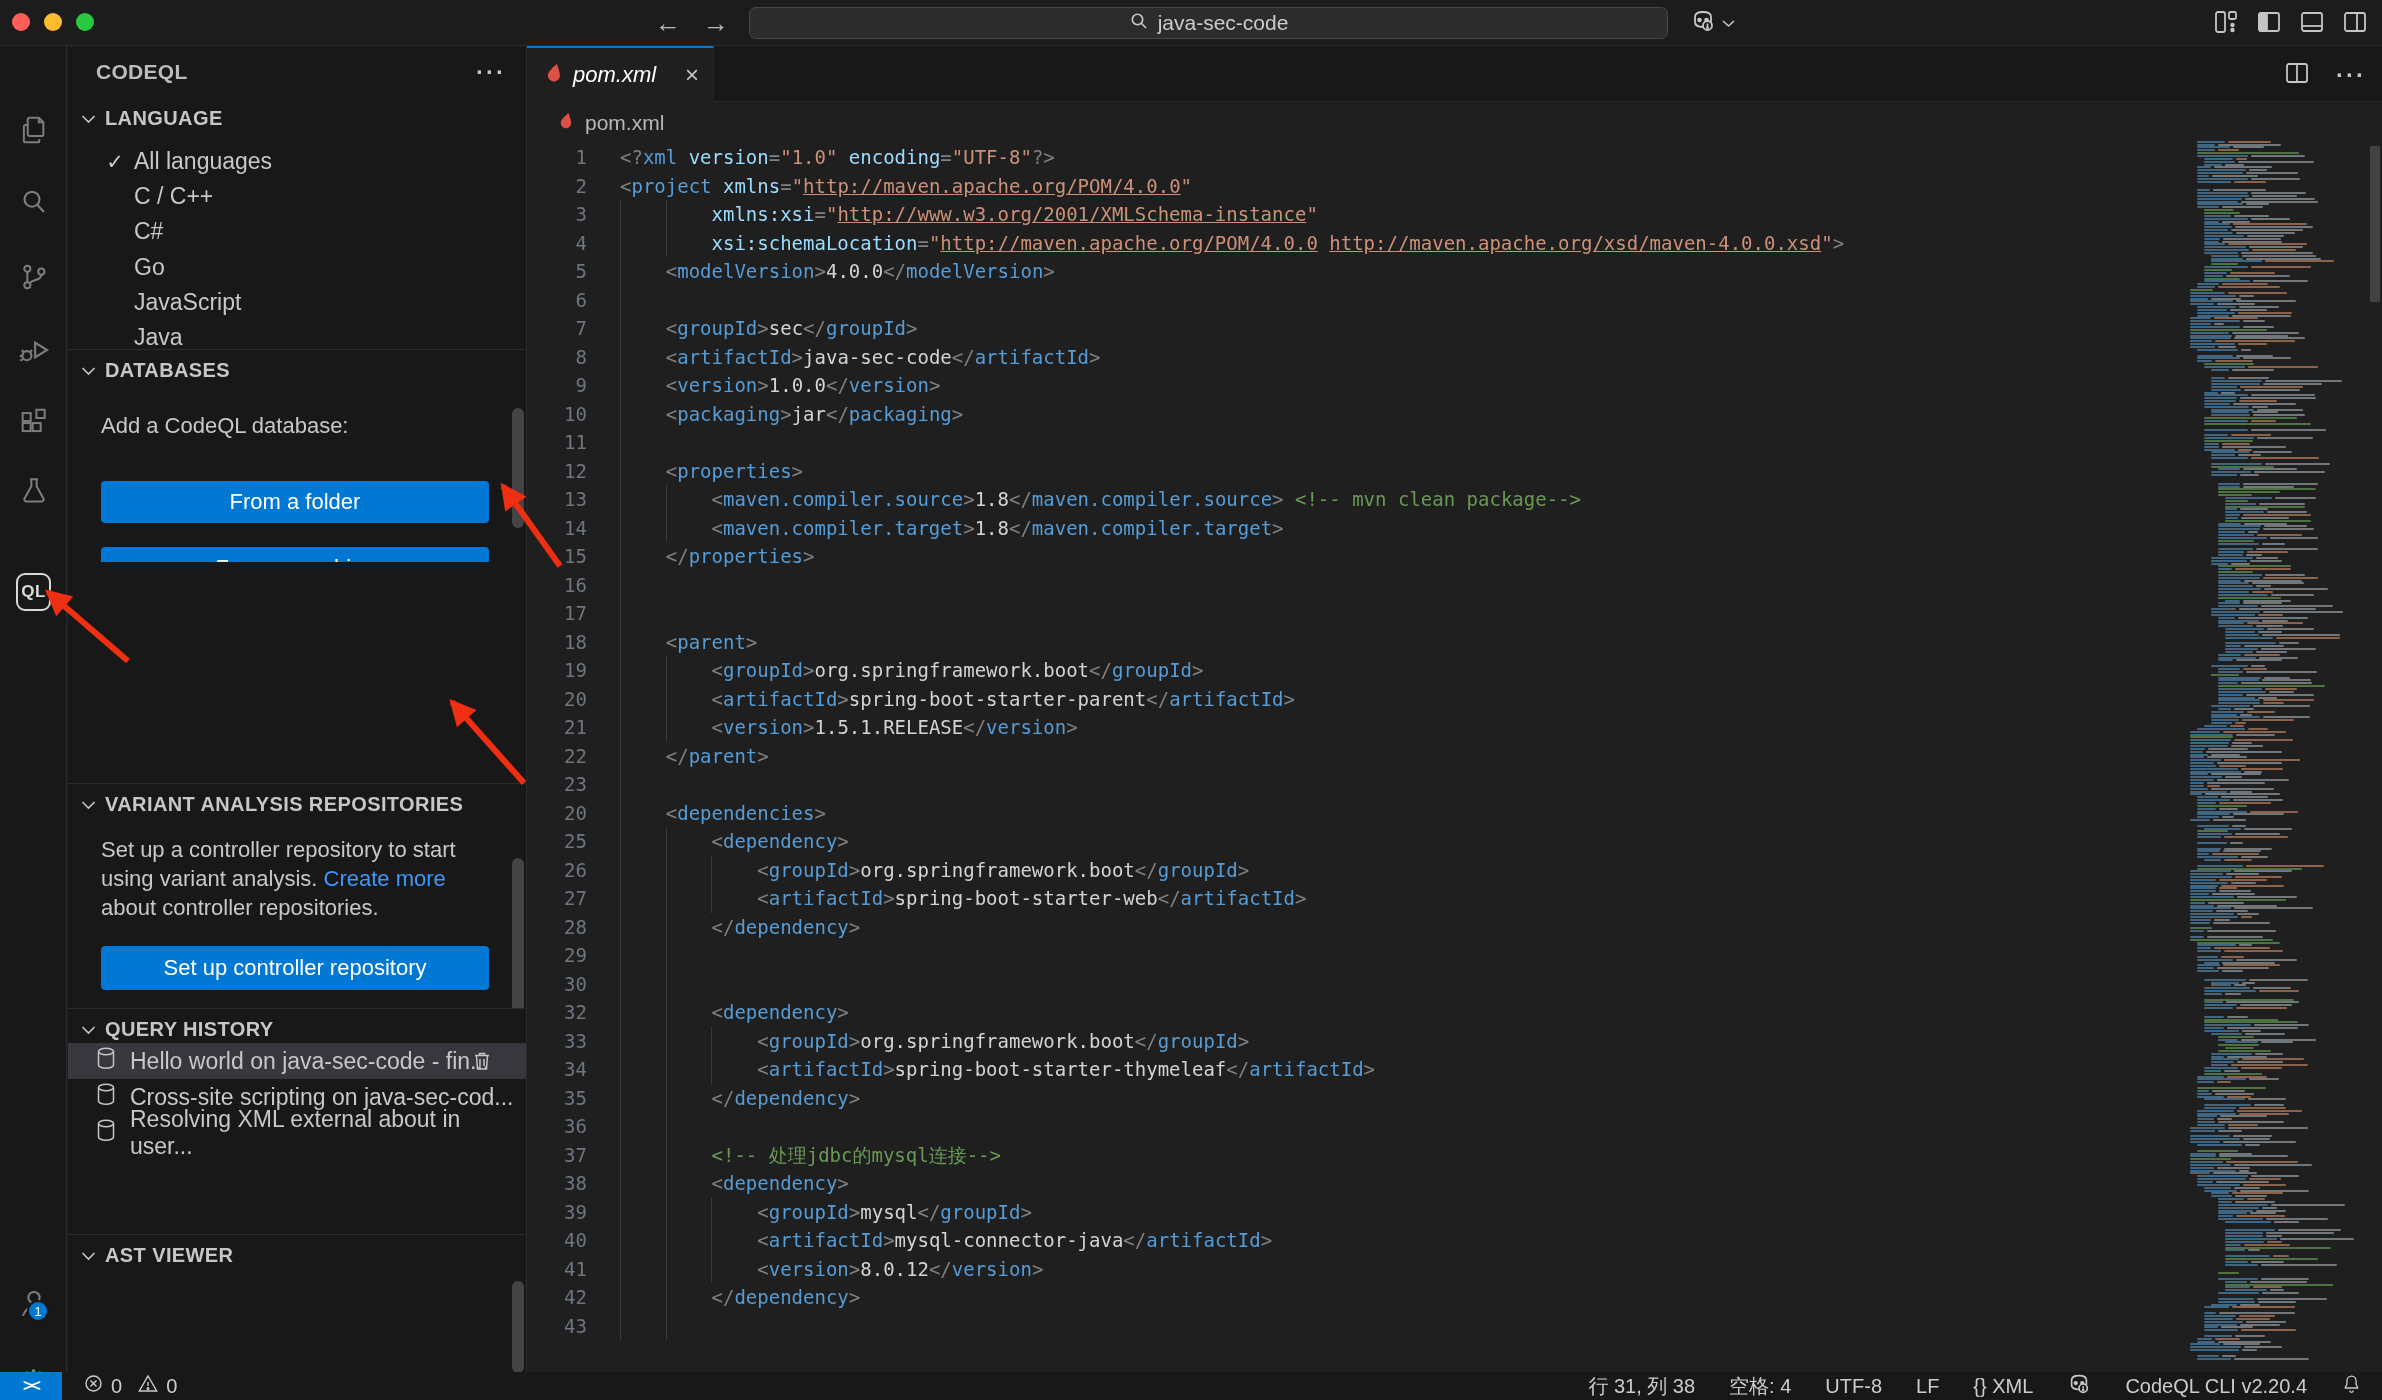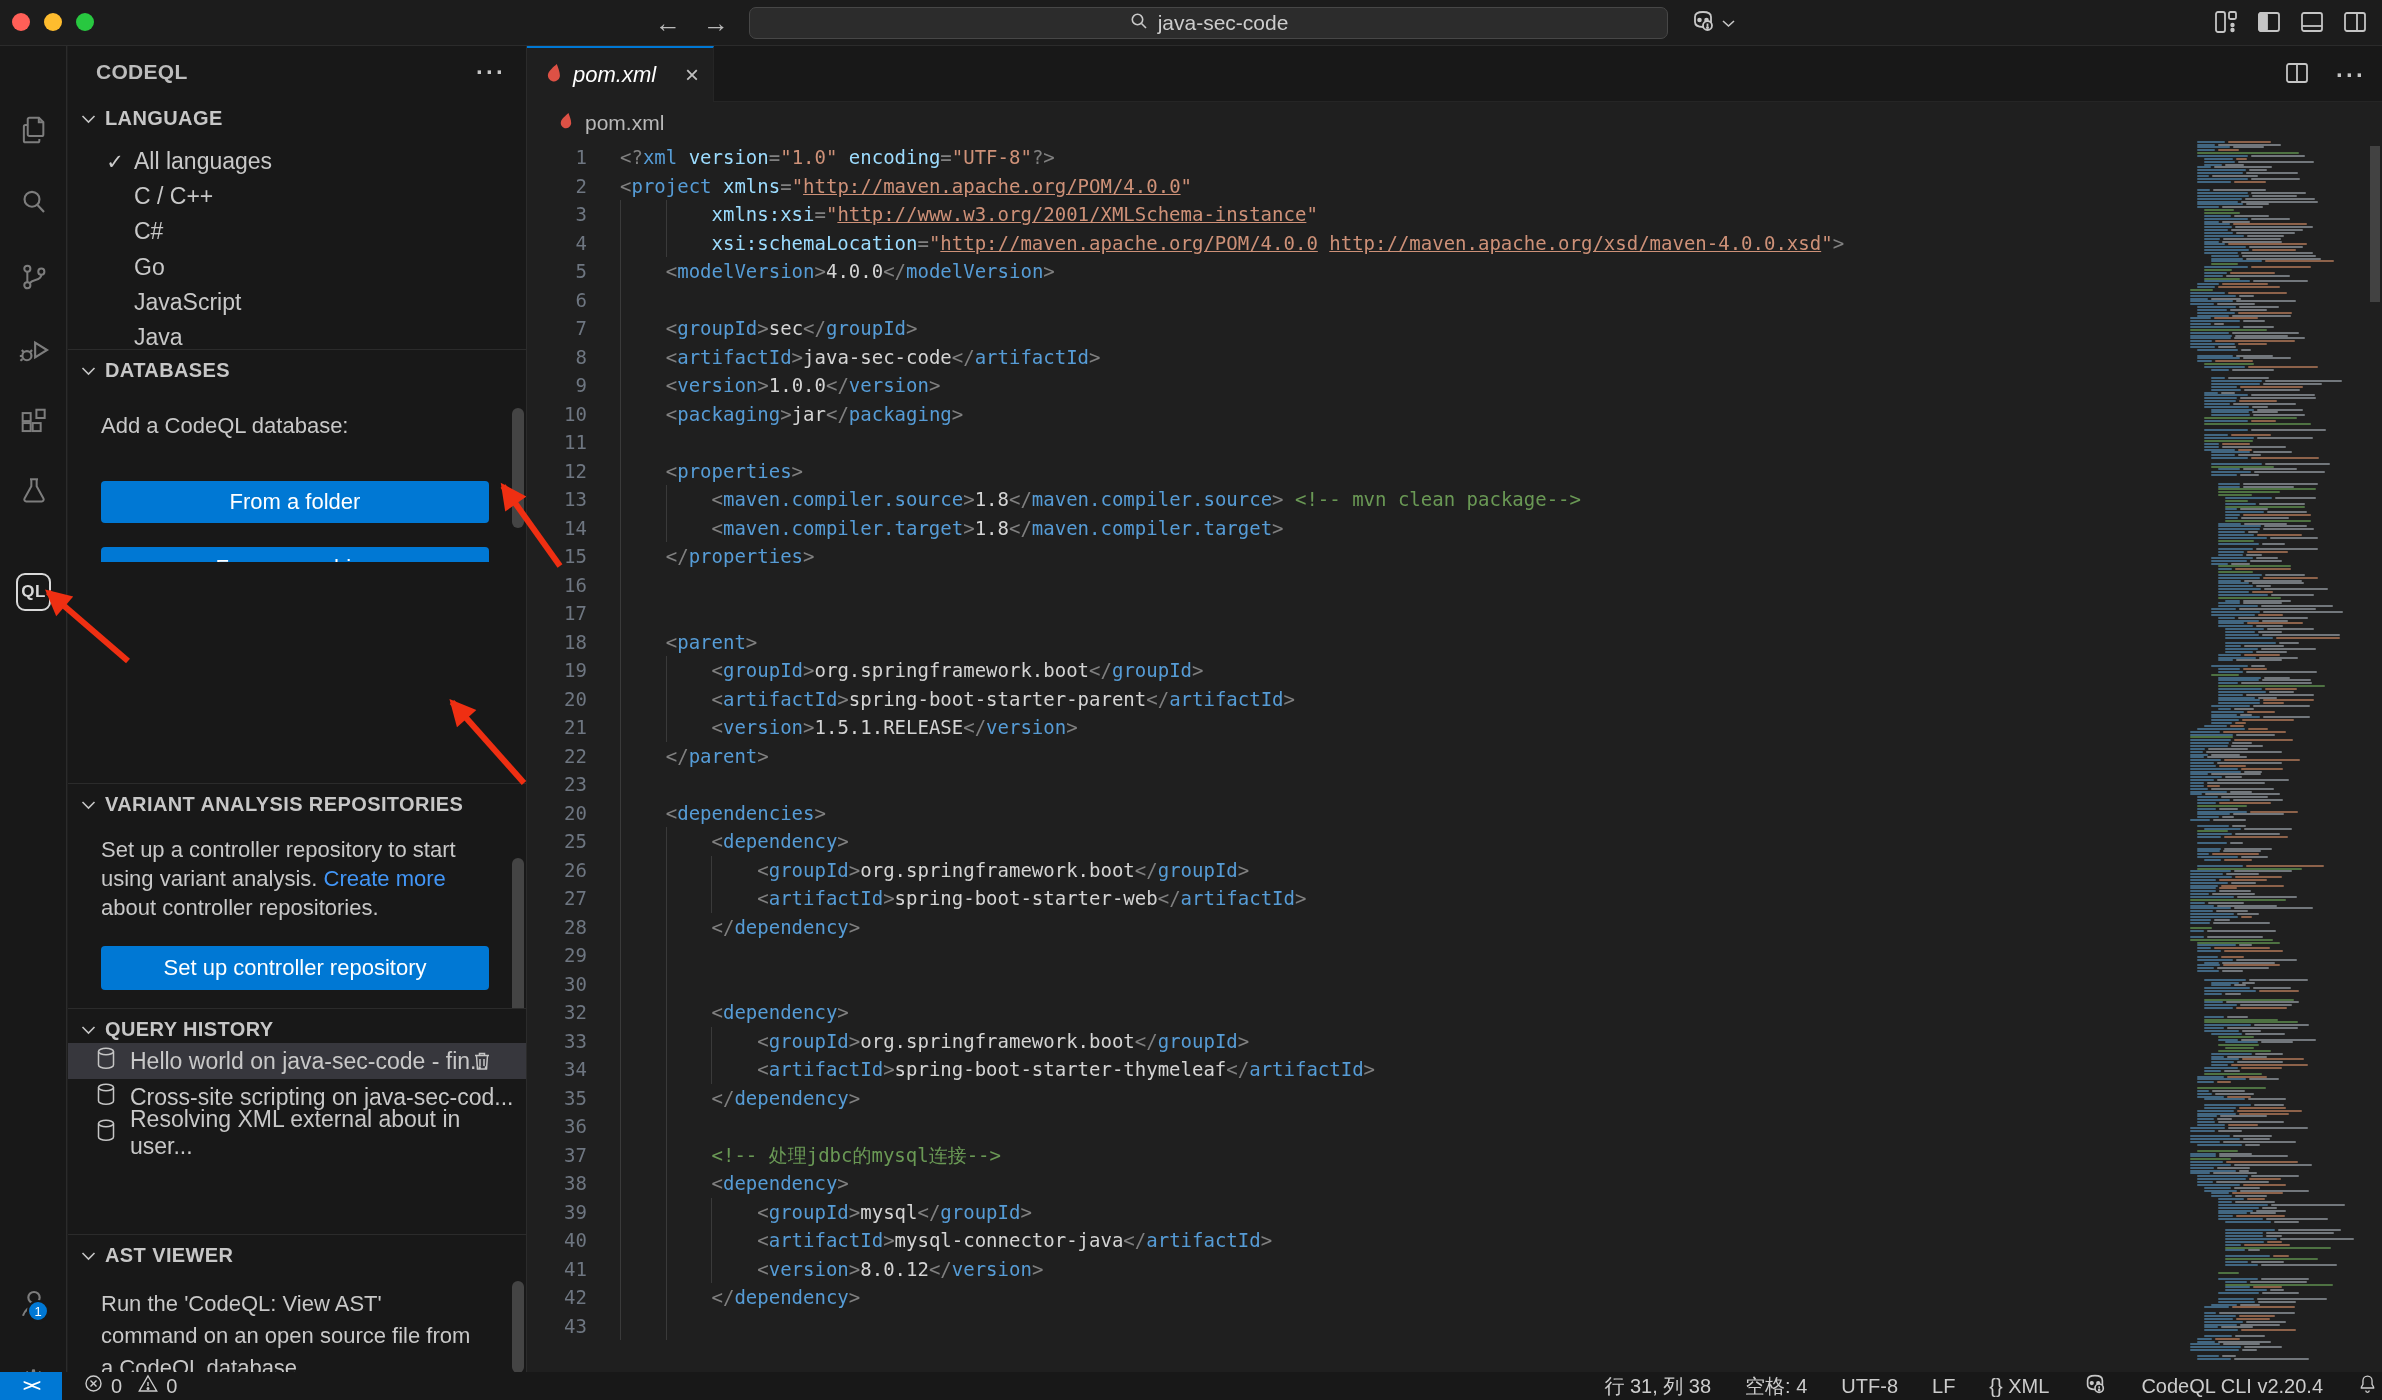--- a/index.html
+++ b/index.html
@@ -88,21 +88,21 @@
   #editor-scrollbar { position:absolute; right:0; top:54px; width:14px; bottom:0; }
   #editor-scroll-thumb { position:absolute; left:2px; top:46px; width:10px; height:156px;
     background:rgba(121,121,121,0.4); }
 
   
   #statusbar { position:absolute; left:0; top:1372px; width:2382px; height:28px; background:#181818;
     display:flex; align-items:center; color:#cccccc; font-size:20px; z-index:30; }
   #remote-indicator { width:62px; height:28px; background:#0078d4; color:#fff; display:flex;
     align-items:center; justify-content:center; font-weight:bold; font-size:17px; letter-spacing:-2px; }
   #problems { display:flex; align-items:center; gap:8px; margin-left:22px; }
-  #status-right { margin-left:auto; display:flex; align-items:center; gap:34px; padding-right:4px; }
+  #status-right { margin-left:auto; display:flex; align-items:center; gap:34px; padding-right:20px; }
   #status-right > span { white-space:nowrap; }
 
   
   #arrows { position:absolute; left:0; top:0; width:2382px; height:1400px; z-index:50; pointer-events:none; }
 </style>
 </head>
 <body>
 
 <div id="titlebar">
   <span class="tl" style="left:12px;background:#ff5f57"></span>
@@ -343,21 +343,20 @@
 
   <div class="sec" style="top:1188px;height:138px">
     <div class="sec-header">
       <span class="chev">
         <svg width="15" height="10" viewBox="0 0 15 10" fill="none" stroke="#c5c5c5" stroke-width="1.6">
             <polyline points="1.5,2 7.5,8 13.5,2"></polyline>
           </svg>
       </span>
       <span class="sec-label">AST VIEWER</span>
     </div>
-    <div class="sec-p" style="width:372px;margin-top:14px;line-height:32px">Run the 'CodeQL: View AST' command on an open source file from a CodeQL database.</div>
     <div class="scroll-thumb" style="top:46px;height:92px"></div>
   </div>
 </div>
 
 <div id="editor">
   <div id="tabstrip">
     <div id="tab-active">
       <span>
         <svg width="15" height="20" viewBox="0 0 12 16">
             <path d="M6 0.5C8 3.5 10.8 7.2 10.8 10a4.8 4.8 0 1 1-9.6 0C1.2 7.2 4 3.5 6 0.5z" fill="#dd5145" transform="rotate(14 6 8)"></path>

